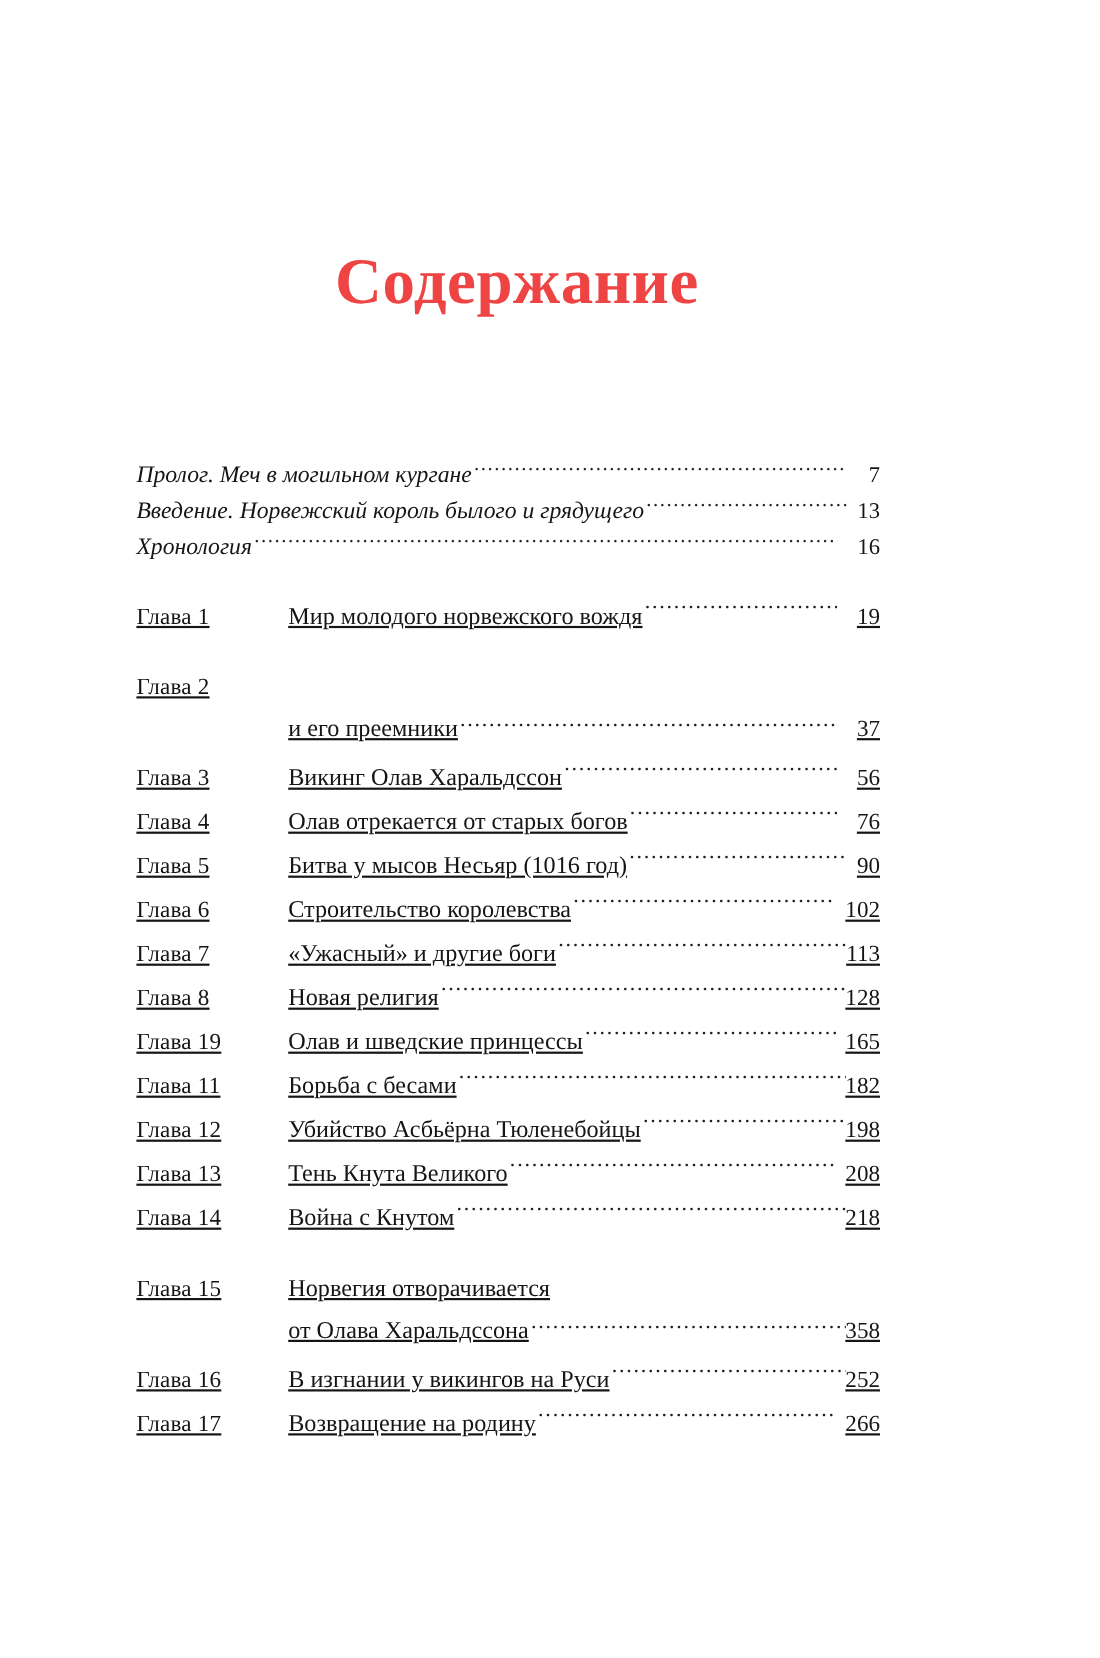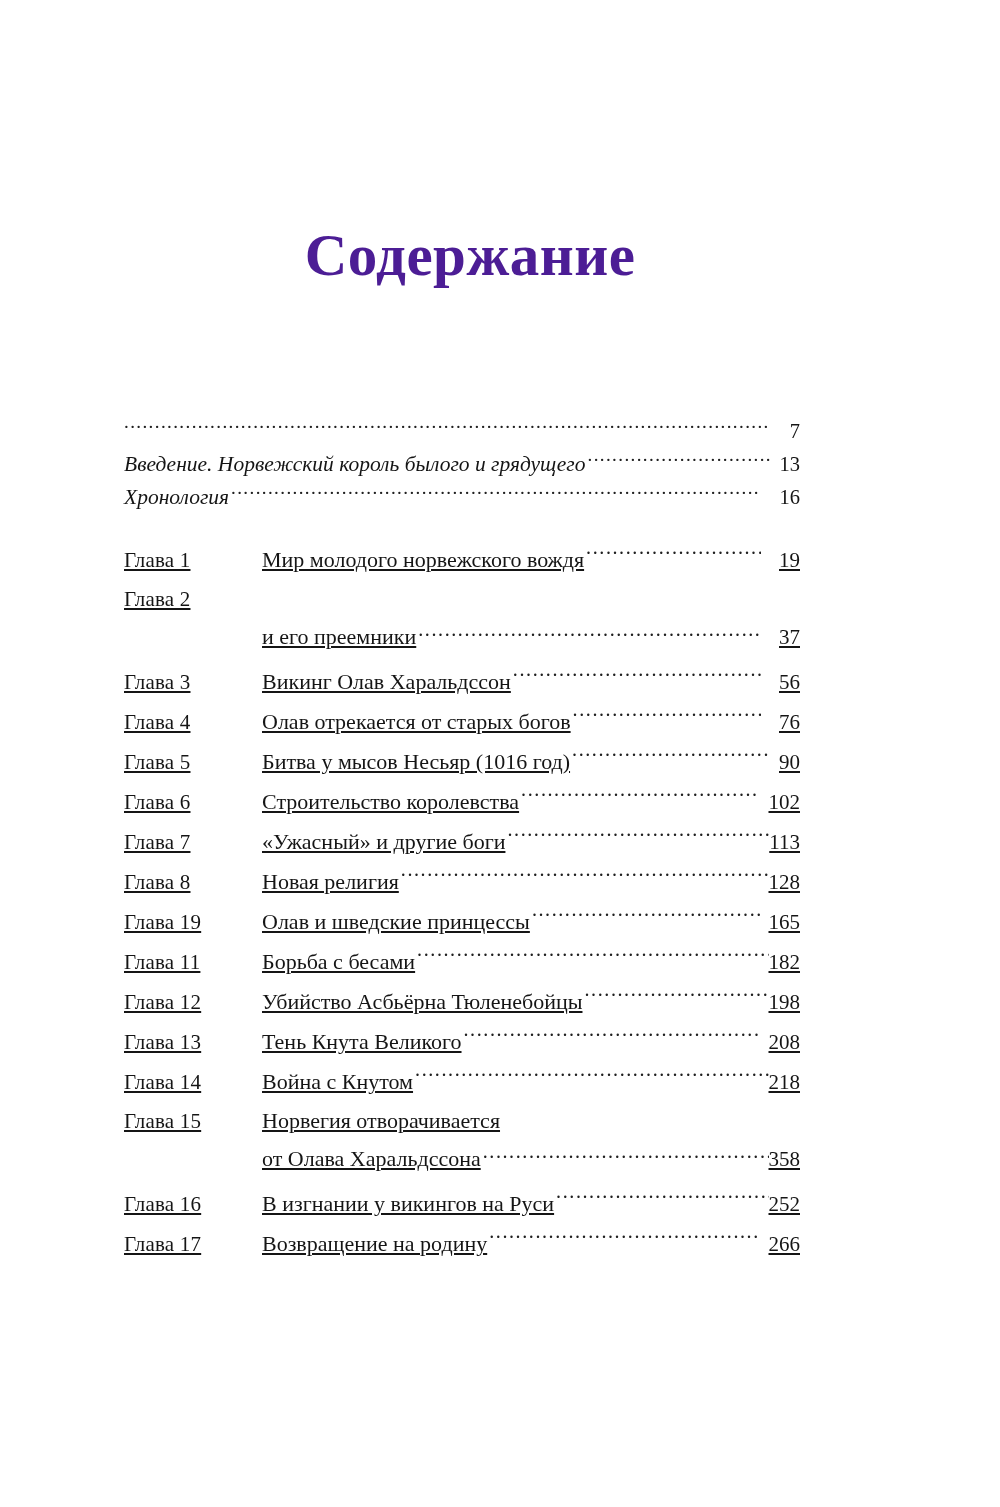--- a/index.html
+++ b/index.html
@@ -28,21 +28,21 @@
   .toc-title {
     position: absolute;
     left: 0;
     top: 186px;
     width: 940px;
     text-align: center;
     font-size: 59px;
     font-weight: bold;
     letter-spacing: 0.5px;
     line-height: 1;
-    color: #4c1d95;
+    color: #ef4444;
     white-space: nowrap;
   }
 
   
   .toc-body {
     position: absolute;
     left: 124px;
     top: 415px;
     width: 676px;
   }
@@ -74,20 +74,21 @@
     align-items: baseline;
     width: 100%;
     font-size: 22px;
     line-height: 39px;
     white-space: nowrap;
     text-decoration: underline;
   }
   .chapter-row.two-line {
     display: block;
     line-height: 38px;
+    margin-top: 25px;
   }
   .chapter-row.two-line .lead-line,
   .chapter-row.two-line .tail-line {
     display: flex;
     align-items: baseline;
     width: 100%;
   }
   .chapter-row.two-line .tail-line {
     padding-left: 138px;
     box-sizing: border-box;
@@ -150,20 +151,21 @@
 <body>
 
 <div class="page">
 
   <h1 class="toc-title">Содержание</h1>
 
   <div class="toc-body">
 
     <div class="front-list">
         <div class="front-row tight">
+          <span class="entry-title">Пролог. Меч в могильном кургане</span>
           <span class="leader"></span>
           <span class="page-num">7</span>
         </div>
         <div class="front-row tight">
           <span class="entry-title">Введение. Норвежский король былого и грядущего</span>
           <span class="leader"></span>
           <span class="page-num">13</span>
         </div>
         <div class="front-row loose">
           <span class="entry-title">Хронология</span>

